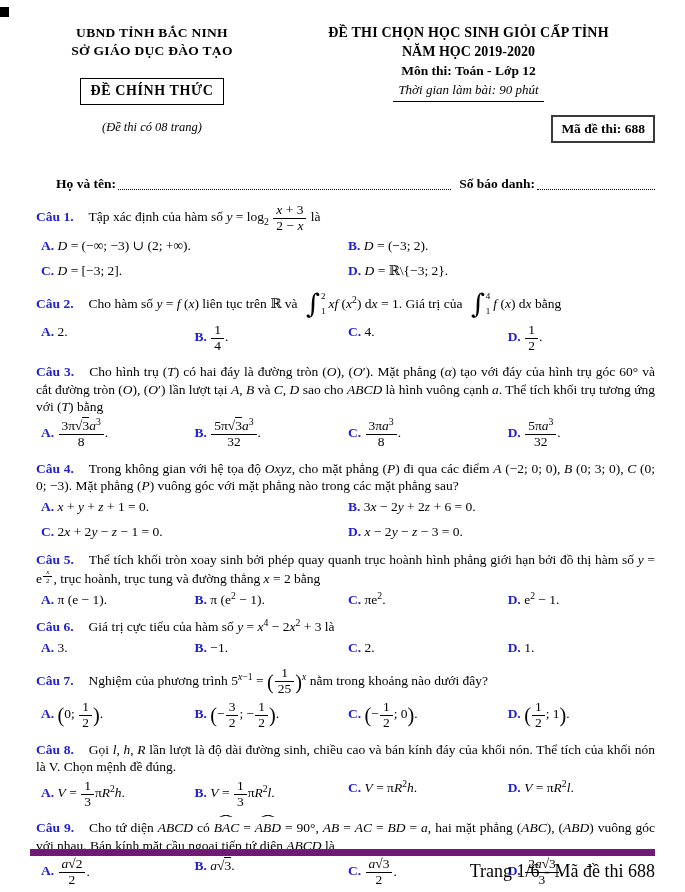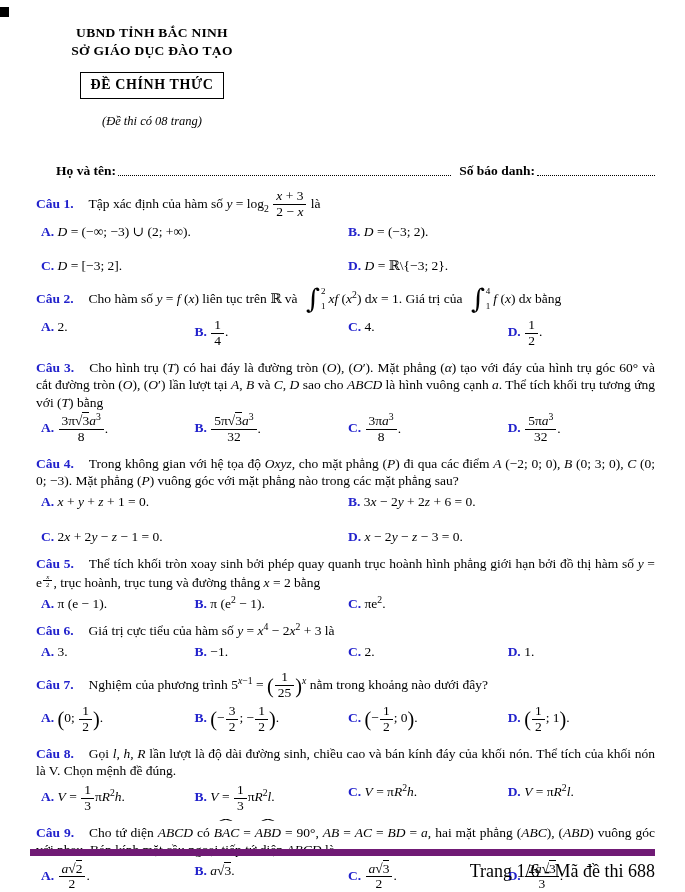--- a/index.html
+++ b/index.html
@@ -9,40 +9,40 @@
     font-size:13.5px; line-height:1.3; overflow:hidden; position:relative;
   }
   .corner-mark { position:absolute; left:0; top:7px; width:9px; height:10px; background:#000; }
   .page { padding:24px 30px 0 36px; }
 
   
   .header { display:flex; }
   .h-left { width:232px; text-align:center; flex:0 0 auto; }
   .h-right { flex:1; text-align:center; padding-left:14px; }
   .org { font-weight:bold; letter-spacing:0.3px; }
-  .official-box { display:inline-block; border:1.5px solid #000; font-weight:bold; font-size:14px; padding:3px 10px 4px; margin-top:13px; letter-spacing:0.6px; }
+  .official-box { display:inline-block; border:1.5px solid #000; font-weight:bold; font-size:14px; padding:3px 10px 4px; margin-top:19px; letter-spacing:0.6px; }
   .page-note { font-style:italic; font-size:12.5px; margin-top:14px; }
   .h-title { font-weight:bold; font-size:14px; letter-spacing:0.2px; }
   .h-year { font-weight:bold; font-size:14px; margin-top:1px; }
   .h-subject { font-weight:bold; margin-top:1px; }
   .h-duration { display:inline-block; font-style:italic; font-size:13px; border-bottom:1px solid #000; padding:0 5px 2px; margin-top:2px; }
   .code-row { text-align:right; margin-top:13px; }
   .code-box { display:inline-block; border:2px solid #3a3a3a; font-weight:bold; padding:3px 8px 4px; }
 
   
   .student-row { display:flex; align-items:flex-end; margin-top:32px; padding-left:20px; font-weight:bold; }
   .dots { flex:1; border-bottom:1.6px dotted #000; margin:0 8px 3px 2px; }
   .dots-fixed { flex:0 0 118px; border-bottom:1.6px dotted #000; margin:0 0 3px 2px; }
 
   
   .questions { }
   .q { margin-top:10px; }
   .q-body { text-align:justify; }
   .q-label { color:var(--blue); font-weight:bold; margin-right:15px; }
-  .opts { display:grid; padding-left:5px; margin-top:3px; row-gap:17px; }
+  .opts { display:grid; padding-left:5px; margin-top:3px; row-gap:8px; }
   .cols4 { grid-template-columns:25% 25% 26% 24%; }
   .cols2 { grid-template-columns:50% 50%; }
   .opt { white-space:nowrap; }
   .opt-letter { color:var(--blue); font-weight:bold; }
 
   
   i { font-style:italic; }
   sup { font-size:0.72em; line-height:0; }
   sub { font-size:0.72em; line-height:0; }
   .frac { display:inline-block; vertical-align:middle; text-align:center; line-height:1.1; margin:0 1px; }
@@ -68,20 +68,29 @@
 
 <div class="page">
 
   <div class="header">
     <div class="h-left">
       <div class="org">UBND TỈNH BẮC NINH</div>
       <div class="org">SỞ GIÁO DỤC ĐÀO TẠO</div>
       <div><span class="official-box">ĐỀ CHÍNH THỨC</span></div>
       <div class="page-note">(Đề thi có 08 trang)</div>
     </div>
+    <div class="h-right">
+      <div class="h-title">ĐỀ THI CHỌN HỌC SINH GIỎI CẤP TỈNH</div>
+      <div class="h-year">NĂM HỌC 2019-2020</div>
+      <div class="h-subject">Môn thi: Toán - Lớp 12</div>
+      <div><span class="h-duration">Thời gian làm bài: 90 phút</span></div>
+      <div class="code-row">
+        <span class="code-box">Mã đề thi: 688</span>
+      </div>
+    </div>
   </div>
 
   <div class="student-row">
     <span>Họ và tên:</span>
     <span class="dots"></span>
     <span>Số báo danh:</span>
     <span class="dots-fixed"></span>
   </div>
 
   <div class="questions">
@@ -142,20 +151,21 @@
         </div>
   </div>
       <div class="q">
     <div class="q-body">
       <span class="q-label">Câu 5.</span><span>Thể tích khối tròn xoay sinh bởi phép quay quanh trục hoành hình phẳng giới hạn bởi đồ thị hàm số <i>y</i> = e<sup class="fr-sup"><span class="frac sm"><span class="fn"><i>x</i></span><span class="fd">2</span></span></sup>, trục hoành, trục tung và đường thẳng <i>x</i> = 2 bằng</span>
     </div>
     <div class="opts cols4">
           <span class="opt"><b class="opt-letter">A.</b><span class="opt-body"> π (e − 1).</span></span>
           <span class="opt"><b class="opt-letter">B.</b><span class="opt-body"> π (e<sup>2</sup> − 1).</span></span>
           <span class="opt"><b class="opt-letter">C.</b><span class="opt-body"> πe<sup>2</sup>.</span></span>
+          <span class="opt"><b class="opt-letter">D.</b><span class="opt-body"> e<sup>2</sup> − 1.</span></span>
         </div>
   </div>
       <div class="q">
     <div class="q-body">
       <span class="q-label">Câu 6.</span><span>Giá trị cực tiểu của hàm số <i>y</i> = <i>x</i><sup>4</sup> − 2<i>x</i><sup>2</sup> + 3 là</span>
     </div>
     <div class="opts cols4">
           <span class="opt"><b class="opt-letter">A.</b><span class="opt-body"> 3.</span></span>
           <span class="opt"><b class="opt-letter">B.</b><span class="opt-body"> −1.</span></span>
           <span class="opt"><b class="opt-letter">C.</b><span class="opt-body"> 2.</span></span>

